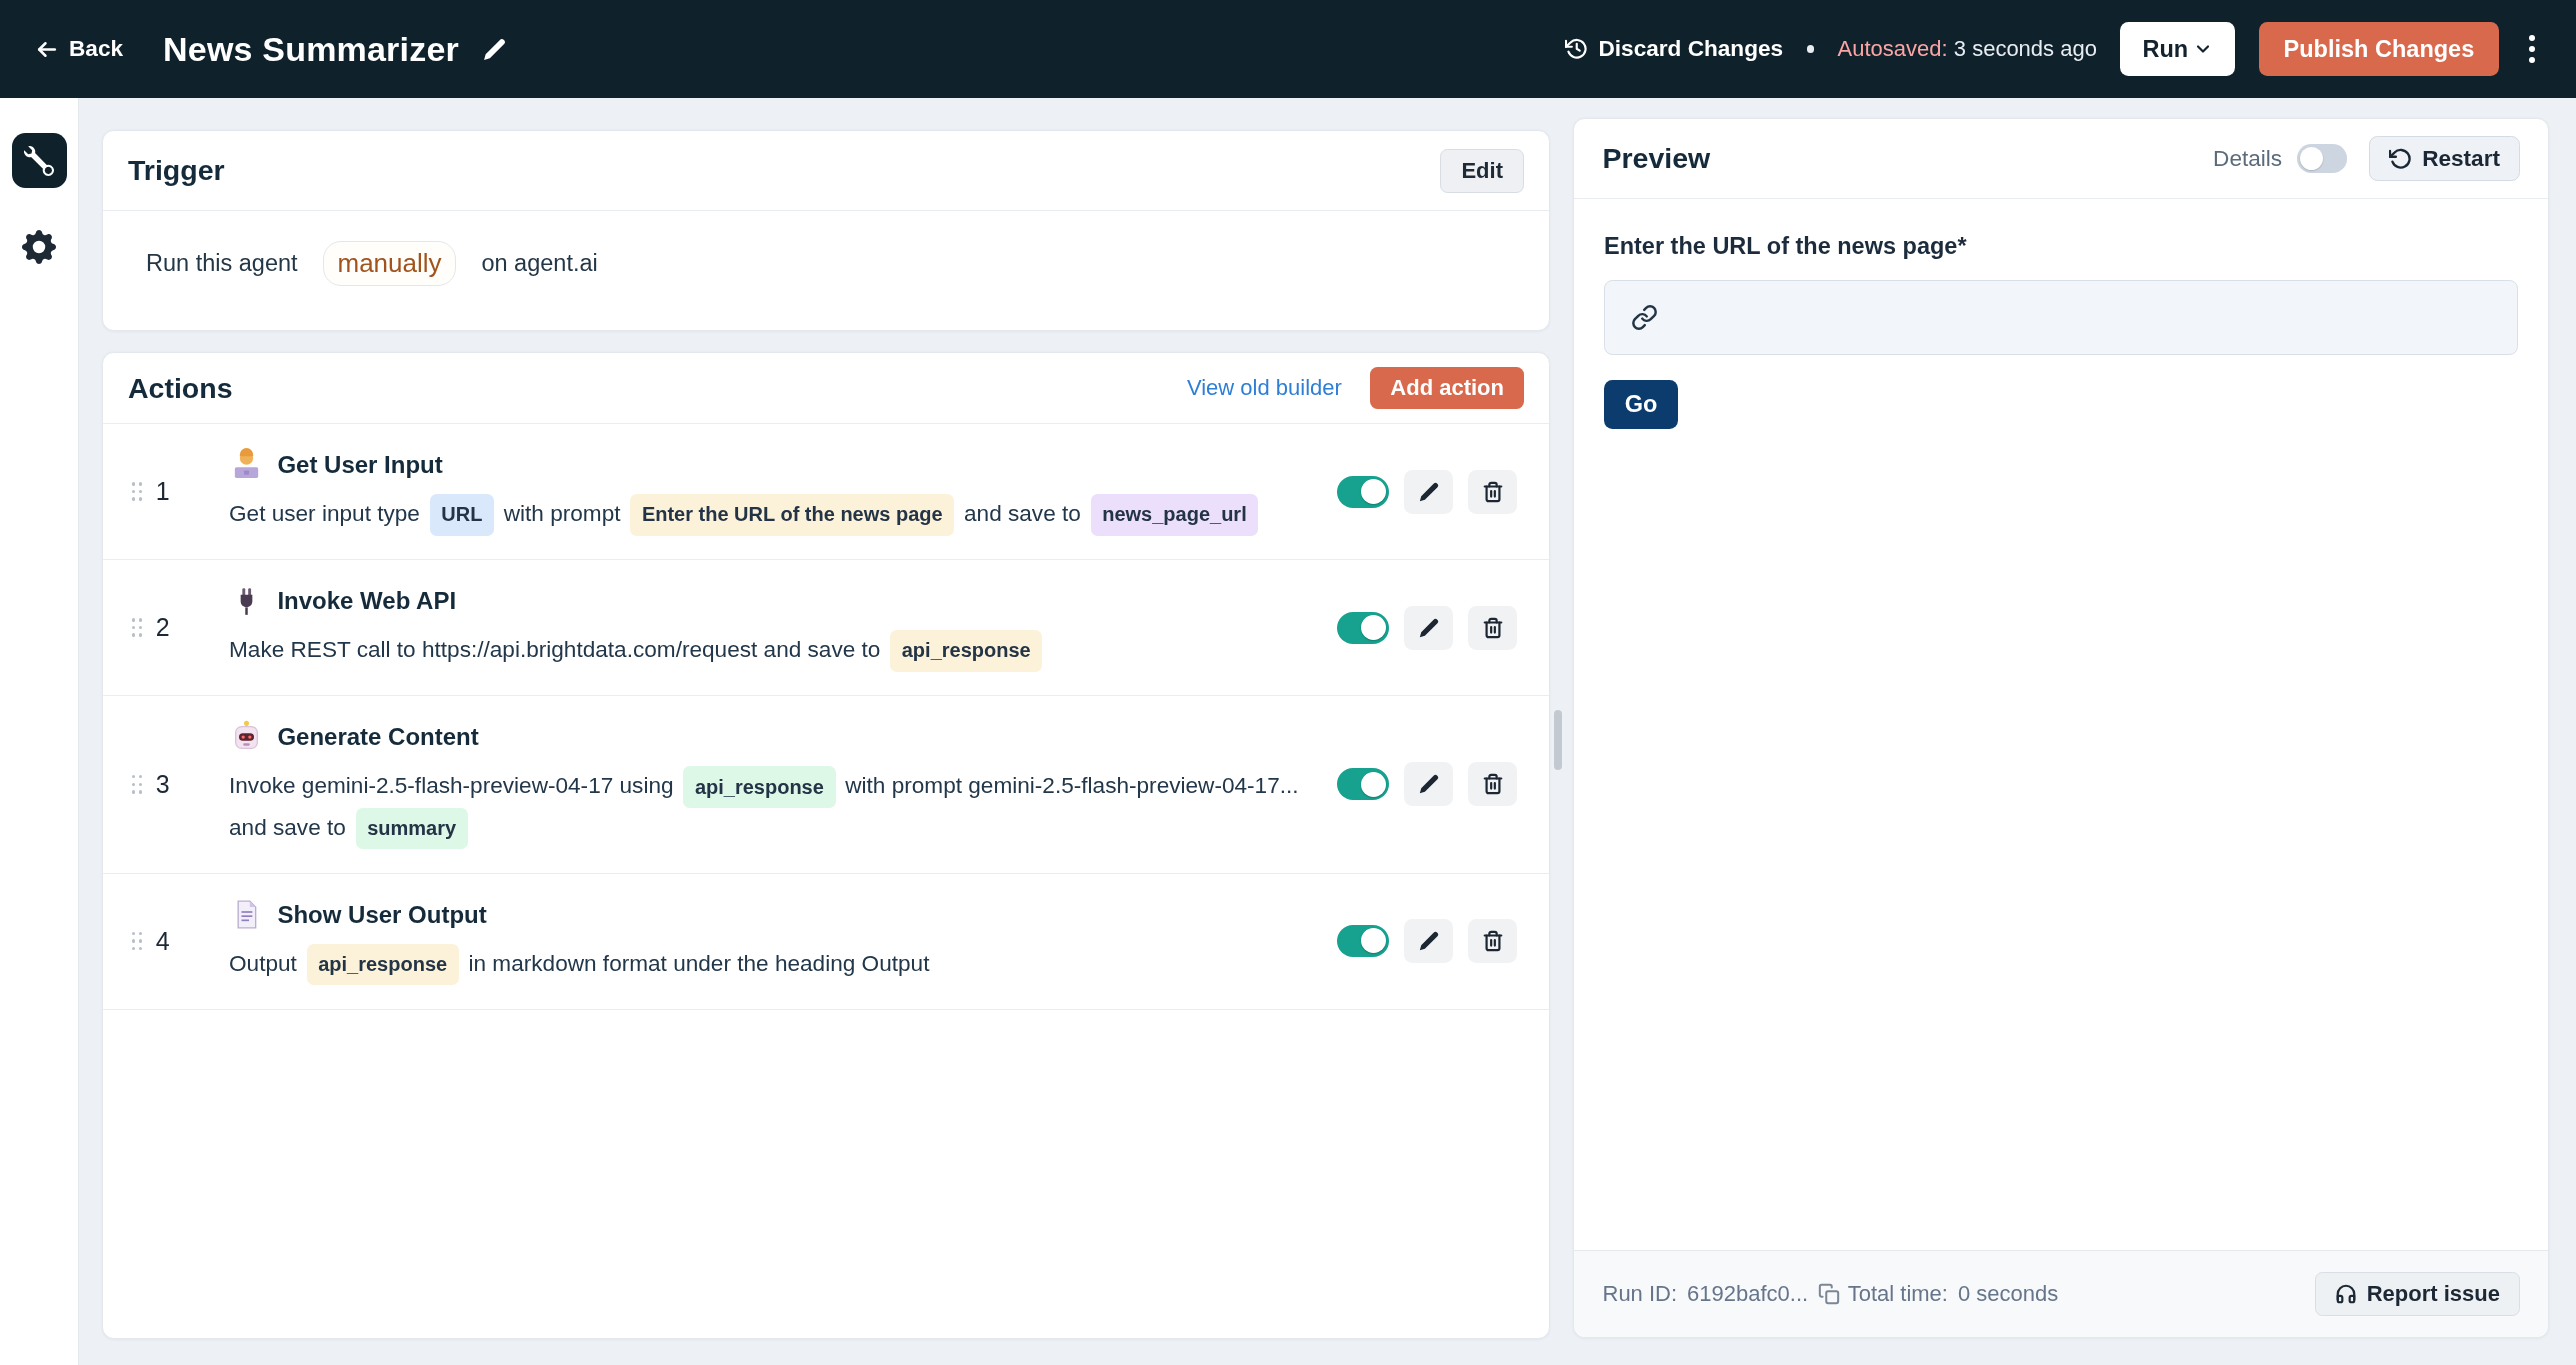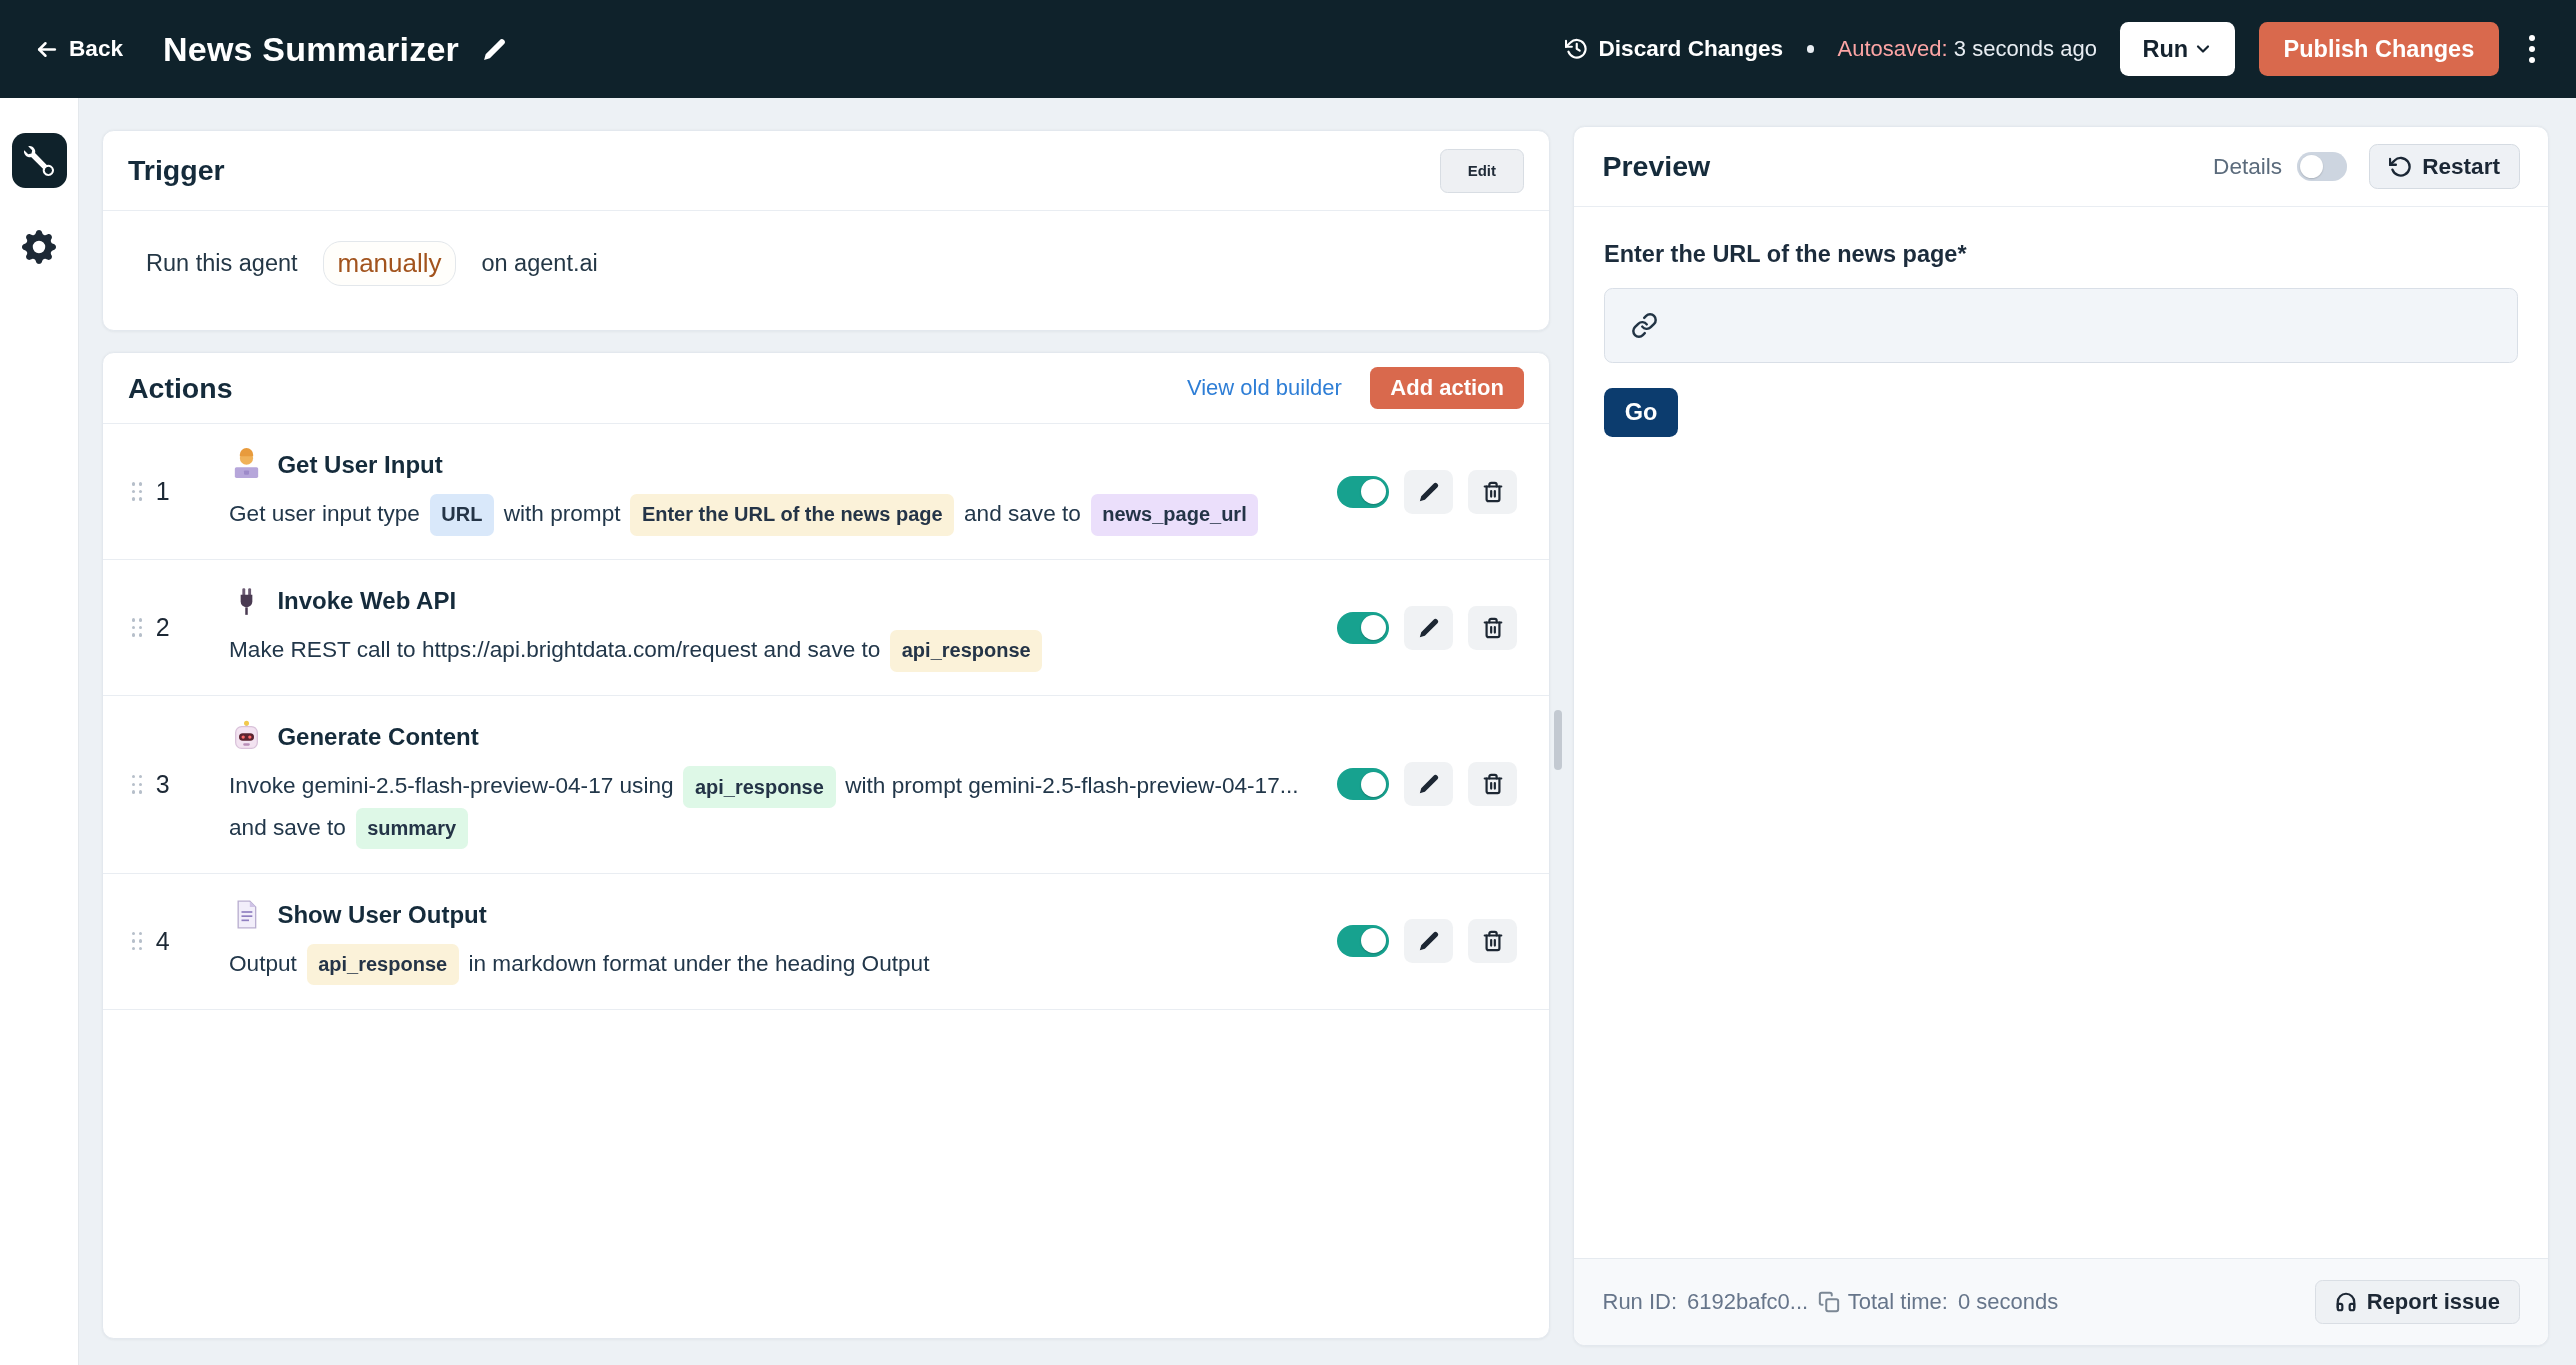--- a/index.html
+++ b/index.html
@@ -35,22 +35,22 @@
   .gear-btn { margin-top:39px; width:40px; height:40px; display:flex; align-items:center; justify-content:center; cursor:pointer; }
 
   
   .card { background:#fff; border:0.8px solid #e3e8ee; border-radius:11.7px; box-shadow:0 0.8px 2.5px rgba(15,30,40,.05); }
   .card-head { display:flex; align-items:center; padding:0 25px; border-bottom:0.8px solid #e9edf2; }
   .card-head h2 { font-size:28.5px; font-weight:700; color:#152b3b; }
 
   .col-left { position:absolute; left:102px; top:130px; width:1448px; }
   .trigger-card { height:201px; }
   .trigger-card .card-head { height:80px; }
-  .edit-btn { margin-left:auto; height:44px; padding:0 27px; border-radius:7.5px; background:#eef0f3;
-              border:0.8px solid #d8dde3; font-size:15px; font-weight:600; color:#1f2a37; font-family:inherit; cursor:pointer; }
+  .edit-btn { margin-left:auto; height:44px; padding:0 20px; border-radius:7.5px; background:#eef0f3;
+              border:0.8px solid #d8dde3; font-size:22px; font-weight:600; color:#1f2a37; font-family:inherit; cursor:pointer; }
   .trigger-body { padding:30px 43px; font-size:23.5px; color:#243746; display:flex; align-items:center; flex-wrap:wrap; }
   .trigger-body span { white-space:pre-wrap; }
 
   .actions-card { margin-top:21px; height:987px; overflow:hidden; }
   .actions-card .card-head { height:71px; }
   .view-old { margin-left:auto; color:var(--link-blue,#2e7ed6); font-size:22px; font-weight:500; text-decoration:none; cursor:pointer; }
   .add-action-btn { margin-left:28.5px; height:42px; padding:0 20px; border-radius:7.5px; border:0;
                     background:var(--accent-orange,#d9694d); color:#fff; font-size:22px; font-weight:700;
                     font-family:inherit; cursor:pointer; }
 
@@ -76,21 +76,21 @@
   .b-outline{ background:#fffefb; border:0.8px solid #e3e7eb; border-radius:18px; color:var(--chip-orange,#a2531d);
               font-weight:500; font-size:26px; padding:5.9px 13.4px; margin:0 19px; }
 
   .toggle { position:relative; width:52px; height:32px; border-radius:16px; background:var(--toggle-on,#17a28f); cursor:pointer; flex:0 0 auto; }
   .toggle::after { content:""; position:absolute; top:3.4px; right:3.4px; width:25px; height:25px; border-radius:50%;
                    background:#fff; box-shadow:0 0.8px 1.7px rgba(0,0,0,.25); }
   .icon-btn { width:49px; height:44px; border-radius:8.4px; background:#f0f2f4; border:0; display:flex;
               align-items:center; justify-content:center; cursor:pointer; }
 
   
-  .col-right { position:absolute; left:1573px; top:126px; width:976px; height:1220px; }
+  .col-right { position:absolute; left:1573px; top:118px; width:976px; height:1220px; }
   .preview-card { position:relative; width:100%; height:100%; }
   .preview-card .card-head { height:80px; padding:0 28.5px; }
   .details-label { margin-left:auto; color:#5b6b7c; font-size:22.6px; }
   .toggle-sm { position:relative; width:50px; height:28.5px; border-radius:14.3px; margin-left:15px; cursor:pointer; }
   .toggle-sm.off { background:var(--toggle-off,#cdd5e0); }
   .toggle-sm.off::after { content:""; position:absolute; top:2.5px; left:2.5px; width:23.5px; height:23.5px; border-radius:50%;
                           background:#fff; box-shadow:0 0.8px 1.7px rgba(0,0,0,.2); }
   .restart-btn { margin-left:22px; height:45px; padding:0 18.5px; border-radius:8.4px; background:#eef1f5;
                  border:0.8px solid #d5dbe2; display:flex; align-items:center; gap:10px; font-size:22.6px;
                  font-weight:700; color:#1b2735; font-family:inherit; cursor:pointer;justify-content:flex-end; }

